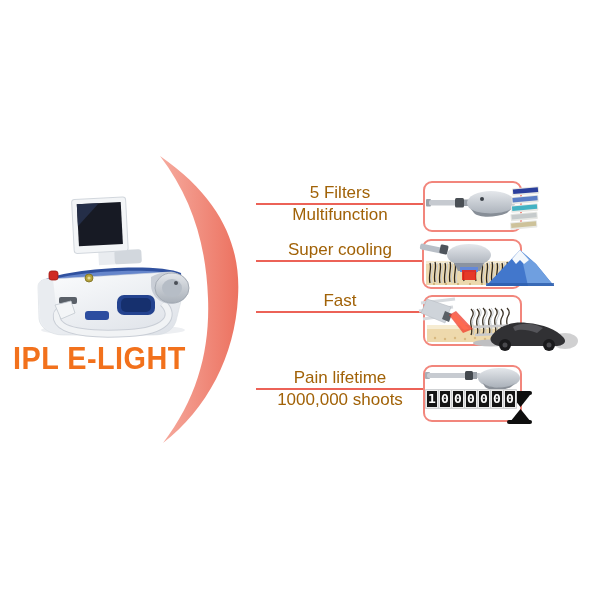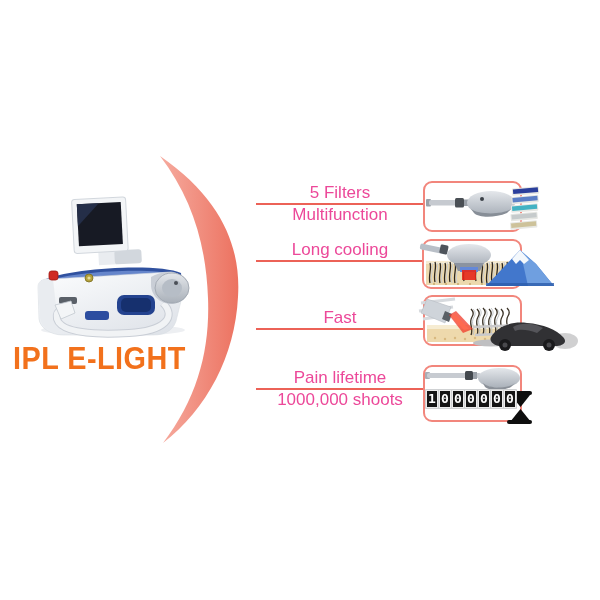--- a/index.html
+++ b/index.html
@@ -8,27 +8,27 @@
   
   .crescent-svg{position:absolute;left:0;top:0;width:600px;height:600px;pointer-events:none;}
   
   .title{
     position:absolute;left:13px;top:341px;width:200px;
     font-size:31px;font-weight:bold;letter-spacing:.5px;
     color:#f2711c;transform:scaleX(.93);transform-origin:left center;
     white-space:nowrap;
   }
   
-  .feature{position:absolute;left:252px;width:176px;text-align:center;color:#ec4899;font-size:17px;line-height:18px;}
+  .feature{position:absolute;left:252px;width:176px;text-align:center;color:#a16207;font-size:17px;line-height:18px;}
   .feature .t1{height:18px;}
   .feature .underline{height:2px;background:#ec6257;margin:1px 0 1px 4px;width:168px;}
   .feature .t2{height:18px;}
   .row1{top:184px;}
   .row2{top:241px;}
-  .row3{top:309px;}
+  .row3{top:292px;}
   .row4{top:369px;}
   
   .iconbox{position:absolute;border:2px solid #f2867c;border-radius:9px;background:#ffffff;}
   .iconbox svg{position:absolute;left:0;top:0;overflow:visible;}
   .box1{left:423px;top:181px;width:95px;height:47px;}
   .box2{left:422px;top:239px;width:96px;height:46px;}
   .box3{left:423px;top:295px;width:95px;height:47px;}
   .box4{left:423px;top:365px;width:95px;height:53px;}
   
   .counter{
@@ -109,21 +109,21 @@
   </svg>
 
   <div class="title">IPL E-LIGHT</div>
 
   <div class="feature row1">
     <div class="t1">5 Filters</div>
     <div class="underline"></div>
     <div class="t2">Multifunction</div>
   </div>
   <div class="feature row2">
-    <div class="t1">Long cooling</div>
+    <div class="t1">Super cooling</div>
     <div class="underline"></div>
   </div>
   <div class="feature row3">
     <div class="t1">Fast</div>
     <div class="underline"></div>
   </div>
   <div class="feature row4">
     <div class="t1">Pain lifetime</div>
     <div class="underline"></div>
     <div class="t2">1000,000 shoots</div>

